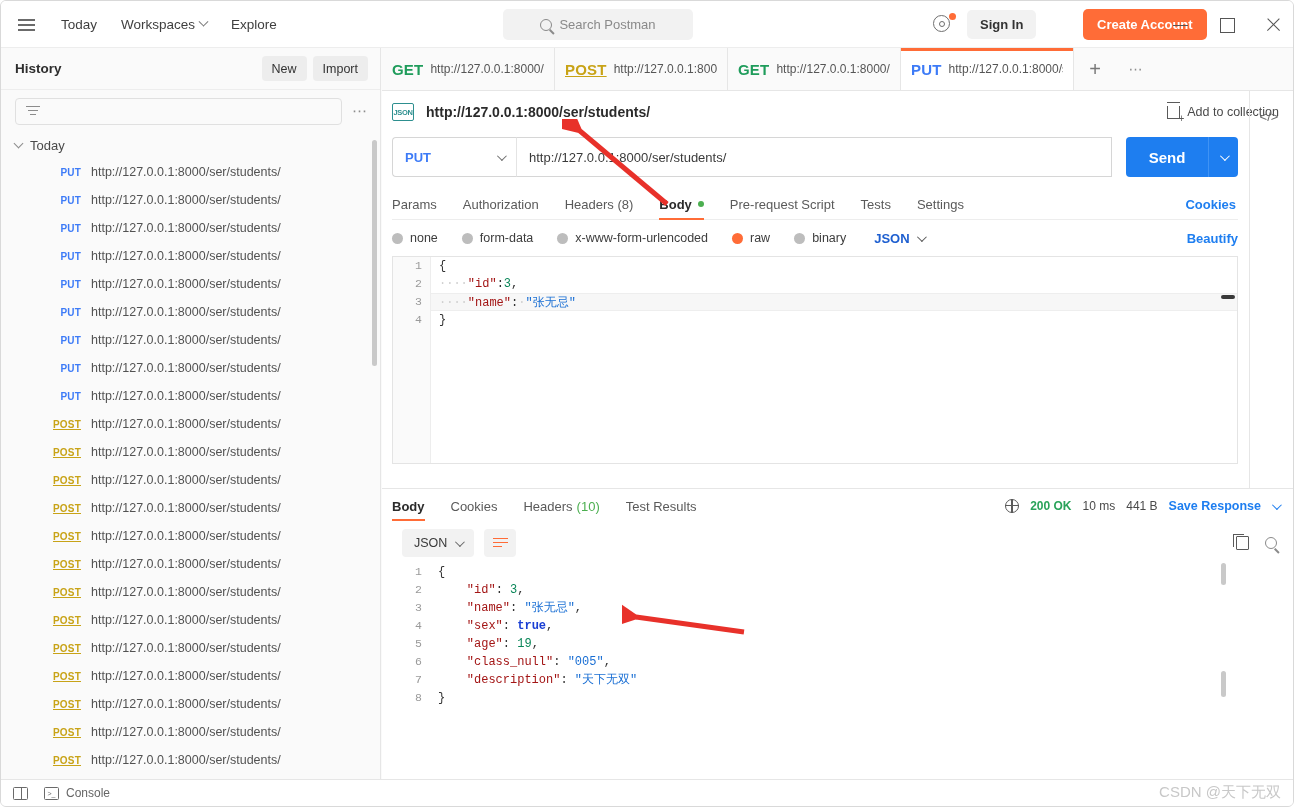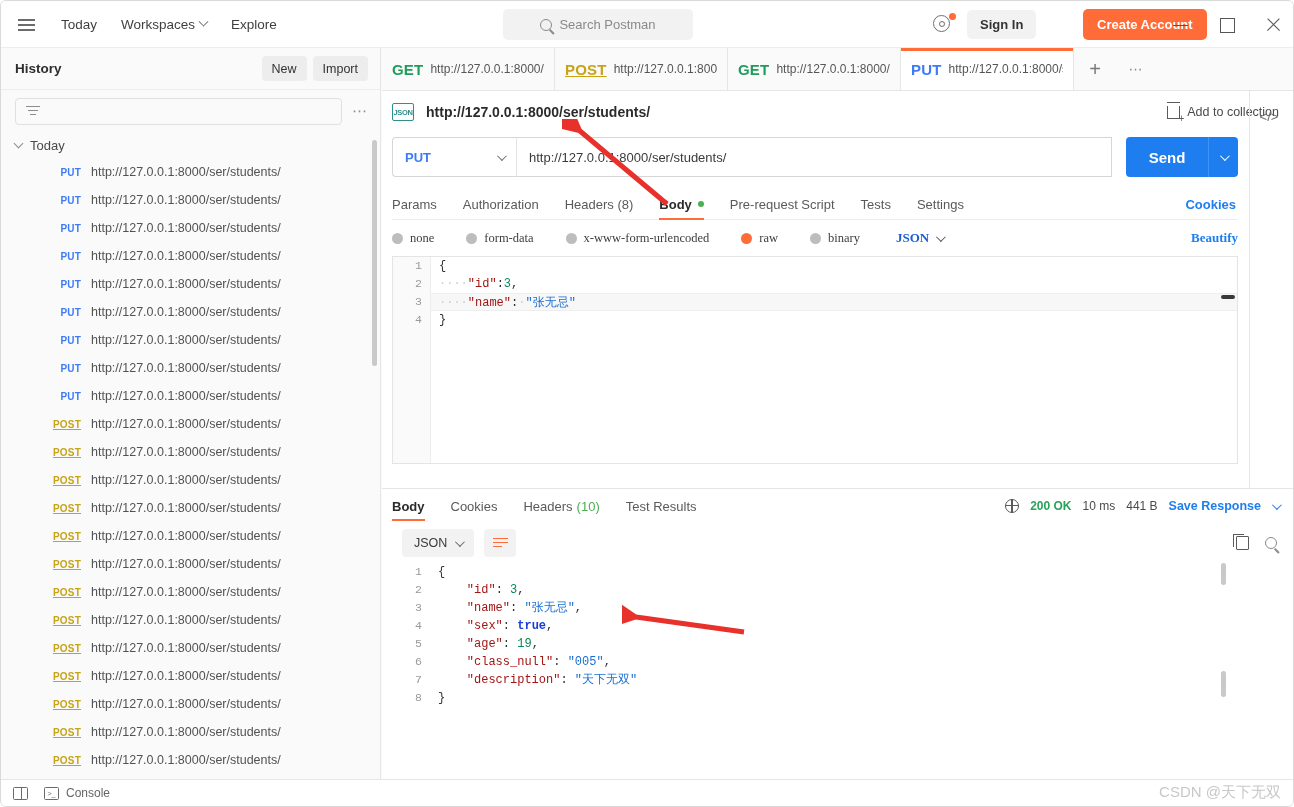--- a/index.html
+++ b/index.html
@@ -260,22 +260,22 @@
   .dotgrn { width: 6px; height: 6px; border-radius: 50%; background: #4caf50; display:inline-block; }
   .cookies-link {
     margin-left: auto; font-size: 13px; color: #1e7ef0; font-weight: bold;
     cursor: pointer; margin-right: 2px;
   }
   .divider-line {
     margin-left: 10px; width: 846px; height: 1px; background: #ededed;
   }
 
   .body-types {
-    margin: 0 0 0 10px; display: flex; align-items: center; gap: 32px;
-    height: 36px; width: 846px; font-family: Liberation Serif, serif;
+    margin: 0 0 0 10px; display: flex; align-items: center; gap: 24px;
+    height: 36px; width: 846px;
   }
   .radio-opt { display: flex; align-items: center; gap: 7px; font-size: 12.5px; color: #3d3d3d; cursor: pointer; }
   .rdot { width: 11px; height: 11px; border-radius: 50%; background: #bdbdbd; }
   .rdot.on { background: #ff6c37; }
   .json-sel {
     display: flex; align-items: center; gap: 7px; font-size: 13px;
     color: #1e5fd0; font-weight: bold; cursor: pointer; margin-left: 4px;
   }
   .json-sel i { width: 7px; height: 7px; border-right: 1.5px solid #5a5a5a;
     border-bottom: 1.5px solid #5a5a5a; transform: rotate(45deg) translateY(-2px); }

